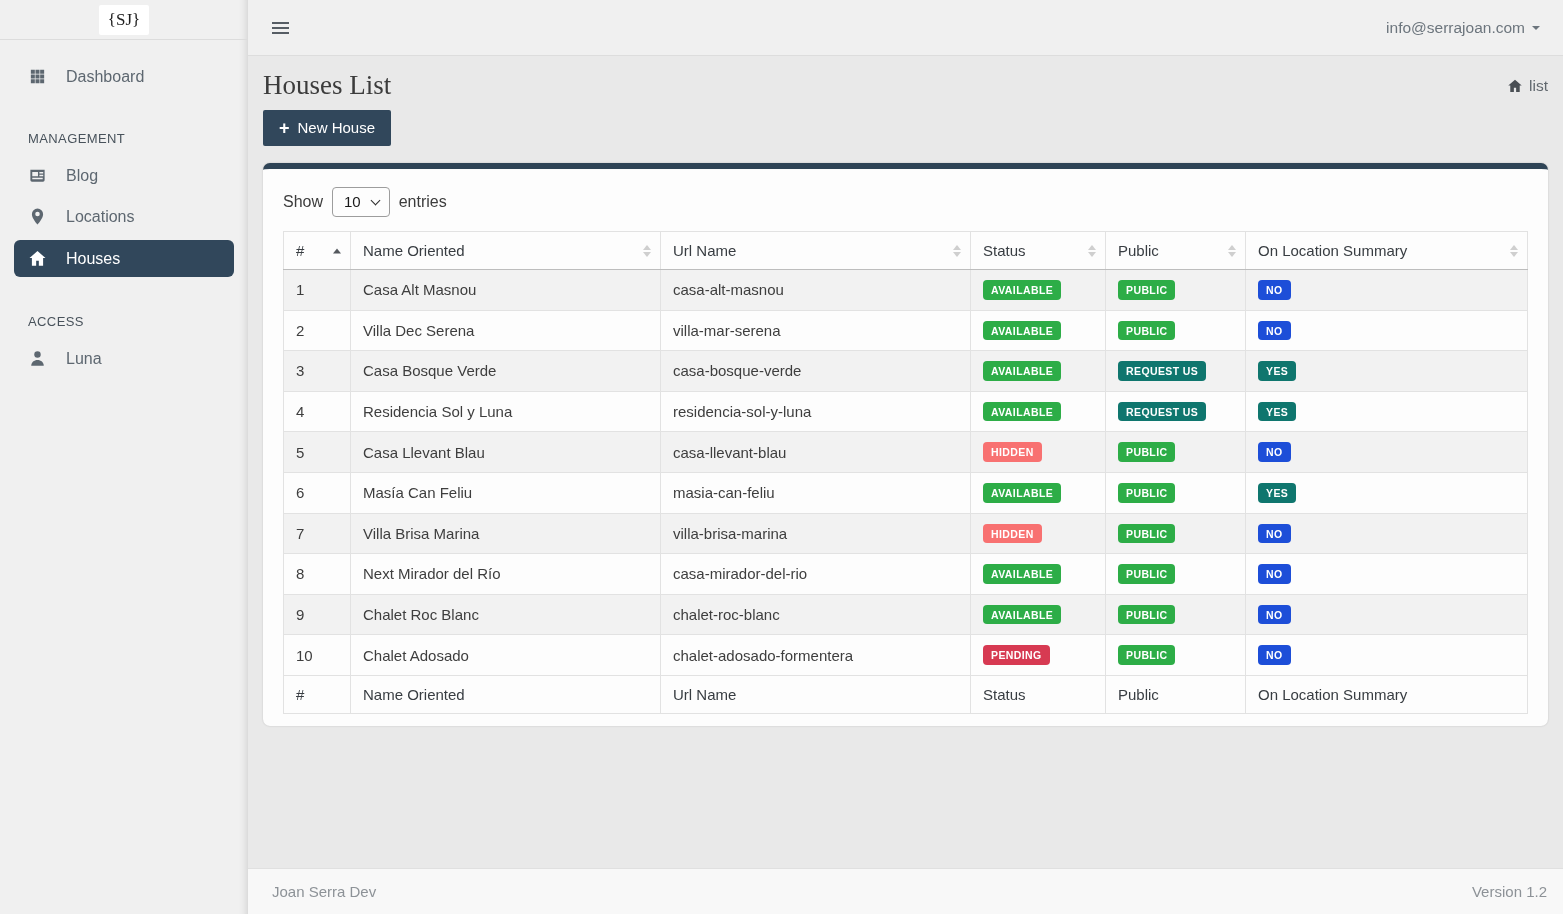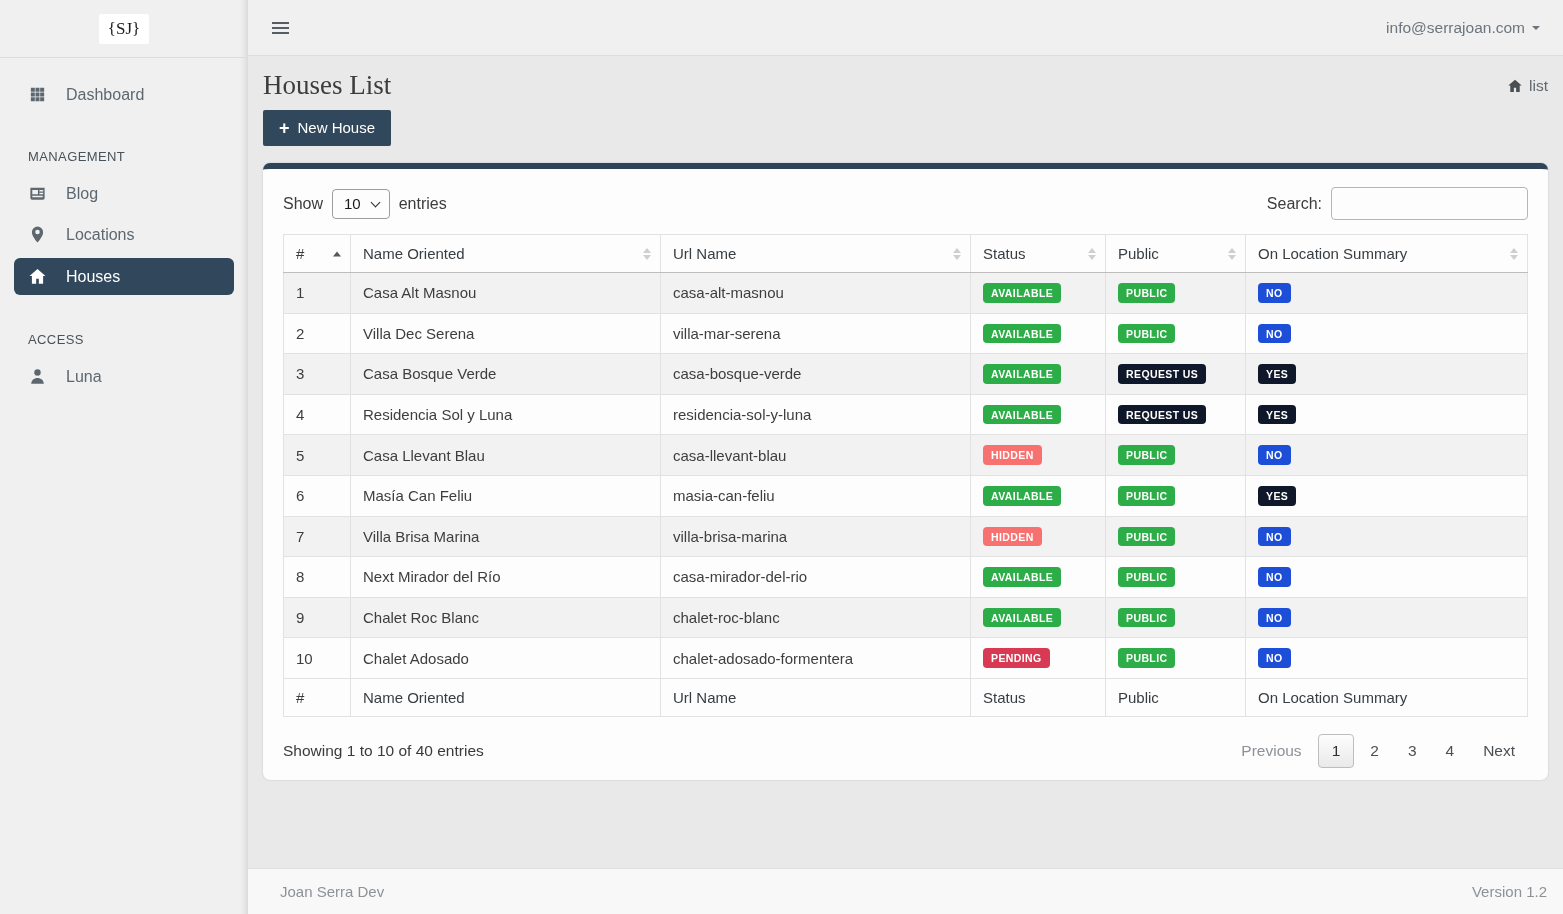--- a/index.html
+++ b/index.html
@@ -11,21 +11,21 @@
     overflow: hidden;
     color: #3e3e3e;
   }
   
   .sidebar {
     flex: 0 0 248px; width:248px;
     background: #f0f0f0;
     box-shadow: inset -10px 0 10px -10px rgba(0,0,0,.18);
     display:flex; flex-direction:column;
   }
-  .brand { height:58px; display:flex; align-items:center; justify-content:center; border-bottom:1px solid #dcdcdc; }
+  .brand { height:40px; display:flex; align-items:center; justify-content:center; border-bottom:1px solid #dcdcdc; }
   .brand-badge { background:#fff; padding:5px 9px; border-radius:2px; font-family:"Liberation Serif", serif; font-size:17px; color:#1e1e1e; }
   .nav { padding-top:16px; }
   .nav-item { display:flex; align-items:center; gap:19px; padding:11px 28px; color:#5d6770; font-size:16px; cursor:pointer; }
   .nav-item svg { width:19px; height:19px; flex:0 0 19px; }
   .nav-item.active { background:#31475b; color:#fff; margin:3px 14px; padding:9px 14px; border-radius:6px; }
   .nav-heading { padding:34px 28px 9px; font-size:13px; color:#48525b; letter-spacing:.4px; }
   
   .main { flex:1; display:flex; flex-direction:column; min-width:0; }
   .topbar {
     height:56px; background:#f0f0f0; border-bottom:1px solid #dddddd;
@@ -76,35 +76,35 @@
   tbody tr:nth-child(even) { background:#fdfdfd; }
   .sort-icons { position:absolute; right:9px; top:50%; transform:translateY(-50%); display:flex; flex-direction:column; gap:2px; }
   .tri-up   { width:0; height:0; border-left:4px solid transparent; border-right:4px solid transparent; border-bottom:5px solid #cfcfcf; }
   .tri-down { width:0; height:0; border-left:4px solid transparent; border-right:4px solid transparent; border-top:5px solid #cfcfcf; }
   th.sorted .tri-up { border-bottom-color:#55595e; }
   .badge {
     display:inline-block; padding:4px 8px 3px; border-radius:4px;
     font-size:10.5px; font-weight:bold; letter-spacing:.4px; color:#fff; line-height:1.2;
   }
   .badge-green  { background:#2dad47; }
-  .badge-teal   { background:#0f172a; }
+  .badge-teal   { background:#0f766e; }
   .badge-gray   { background:#1d4ed8; }
   .badge-salmon { background:#f87171; }
   .badge-red    { background:#d73a52; }
   
   .table-foot { display:flex; justify-content:space-between; align-items:center; padding-top:17px; }
   .info { font-size:15.5px; color:#3a3a3a; }
   .pagination { display:flex; align-items:center; gap:3px; font-size:15.5px; }
   .page-btn { padding:7px 13px; border-radius:4px; color:#4a4f54; cursor:pointer; }
   .page-btn.disabled { color:#8d9297; }
   .page-btn.current { border:1px solid #bdbdbd; background:linear-gradient(#fdfdfd,#e9e9e9); color:#2f2f2f; }
   
   .footer {
     flex:0 0 46px; height:46px; background:#f8f8f8; border-top:1px solid #e0e0e0;
-    display:flex; align-items:center; justify-content:space-between; padding:0 16px 0 32px;
+    display:flex; align-items:center; justify-content:space-between; padding:0 16px 0 24px;
     color:#8d9297; font-size:15px;
   }
 </style>
 </head>
 <body>
 
 <aside class="sidebar">
   <div class="brand">
     <span class="brand-badge">{SJ}</span>
   </div>
@@ -182,24 +182,20 @@
 
     <div class="card">
 
       <div class="controls">
         <div class="length-ctl">
           <span>Show</span>
           <span class="select-box">
             <span>10</span>
           </span>
           <span>entries</span>
-        </div>
-        <div class="search-ctl">
-          <span>Search:</span>
-          <input type="text" value="" style="">
         </div>
       </div>
 
       <table>
         <colgroup>
           <col style="width:67px">
             <col style="width:310px">
             <col style="width:310px">
           <col style="width:135px">
             <col style="width:140px">
@@ -347,31 +343,20 @@
             <th>#</th>
             <th>Name Oriented</th>
             <th>Url Name</th>
             <th>Status</th>
             <th>Public</th>
             <th>On Location Summary</th>
           </tr>
         </tfoot>
       </table>
 
-      <div class="table-foot">
-        <div class="info">Showing 1 to 10 of 40 entries</div>
-        <div class="pagination">
-          <span class="page-btn disabled">Previous</span>
-          <span class="page-btn current">1</span>
-          <span class="page-btn">2</span>
-          <span class="page-btn">3</span>
-          <span class="page-btn">4</span>
-          <span class="page-btn">Next</span>
-        </div>
-      </div>
 
     </div>
   </div>
 
   <footer class="footer">
     <span>Joan Serra Dev</span>
     <span>Version 1.2</span>
   </footer>
 </div>
 

